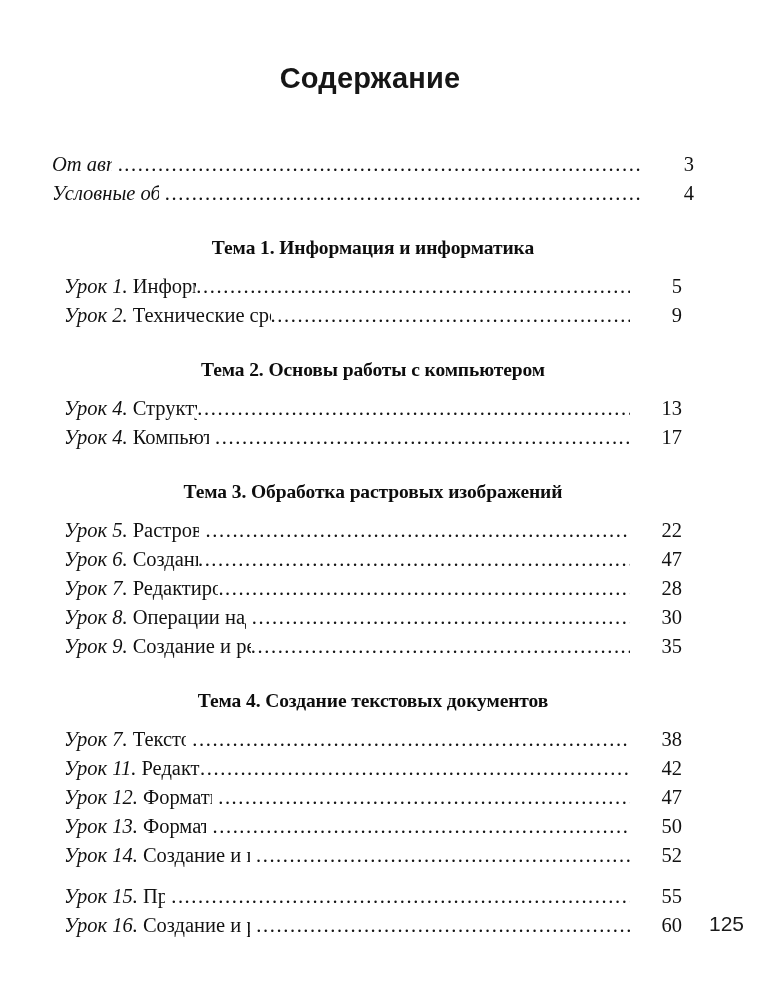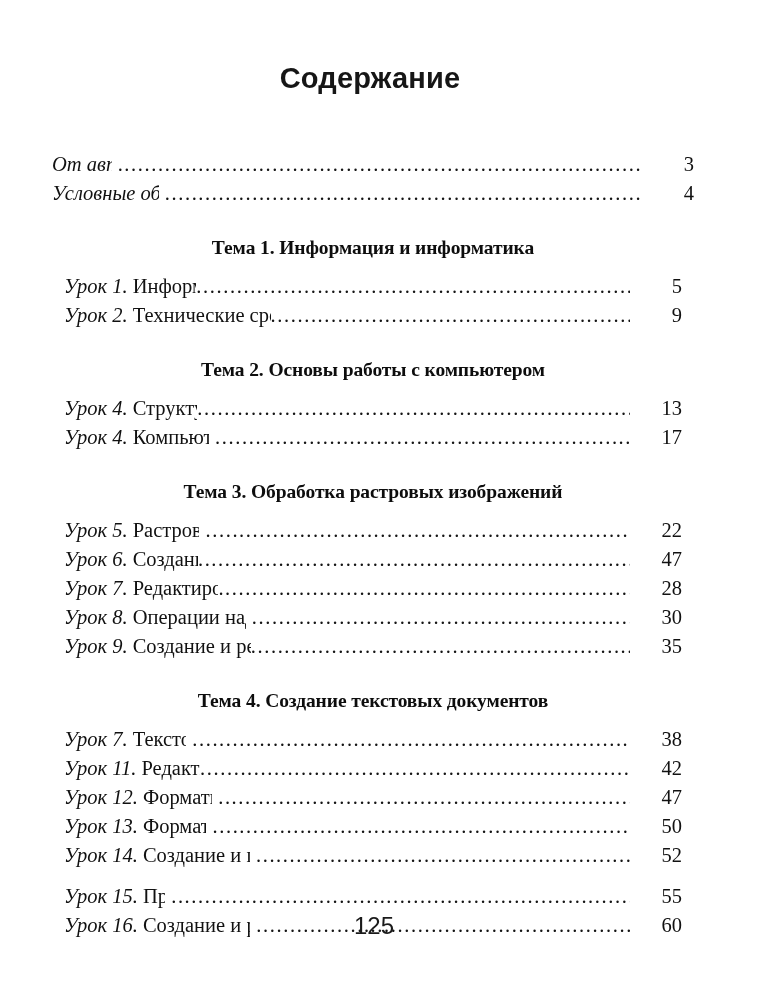--- a/index.html
+++ b/index.html
@@ -122,23 +122,23 @@
     font-size: 20.5px;
     color: #111111;
   }
 
   
   .folio {
     position: absolute;
     left: 0;
     top: 912px;
     width: 740px;
-    text-align: center;
+    text-align: right;
     font-family: "Liberation Sans", "DejaVu Sans", sans-serif;
-    font-size: 24px;
+    font-size: 21px;
     color: #1a1a1a;
   }
 </style>
 </head>
 <body>
 
 <div class="page">
 
   <div class="toc-title">Содержание</div>
 

